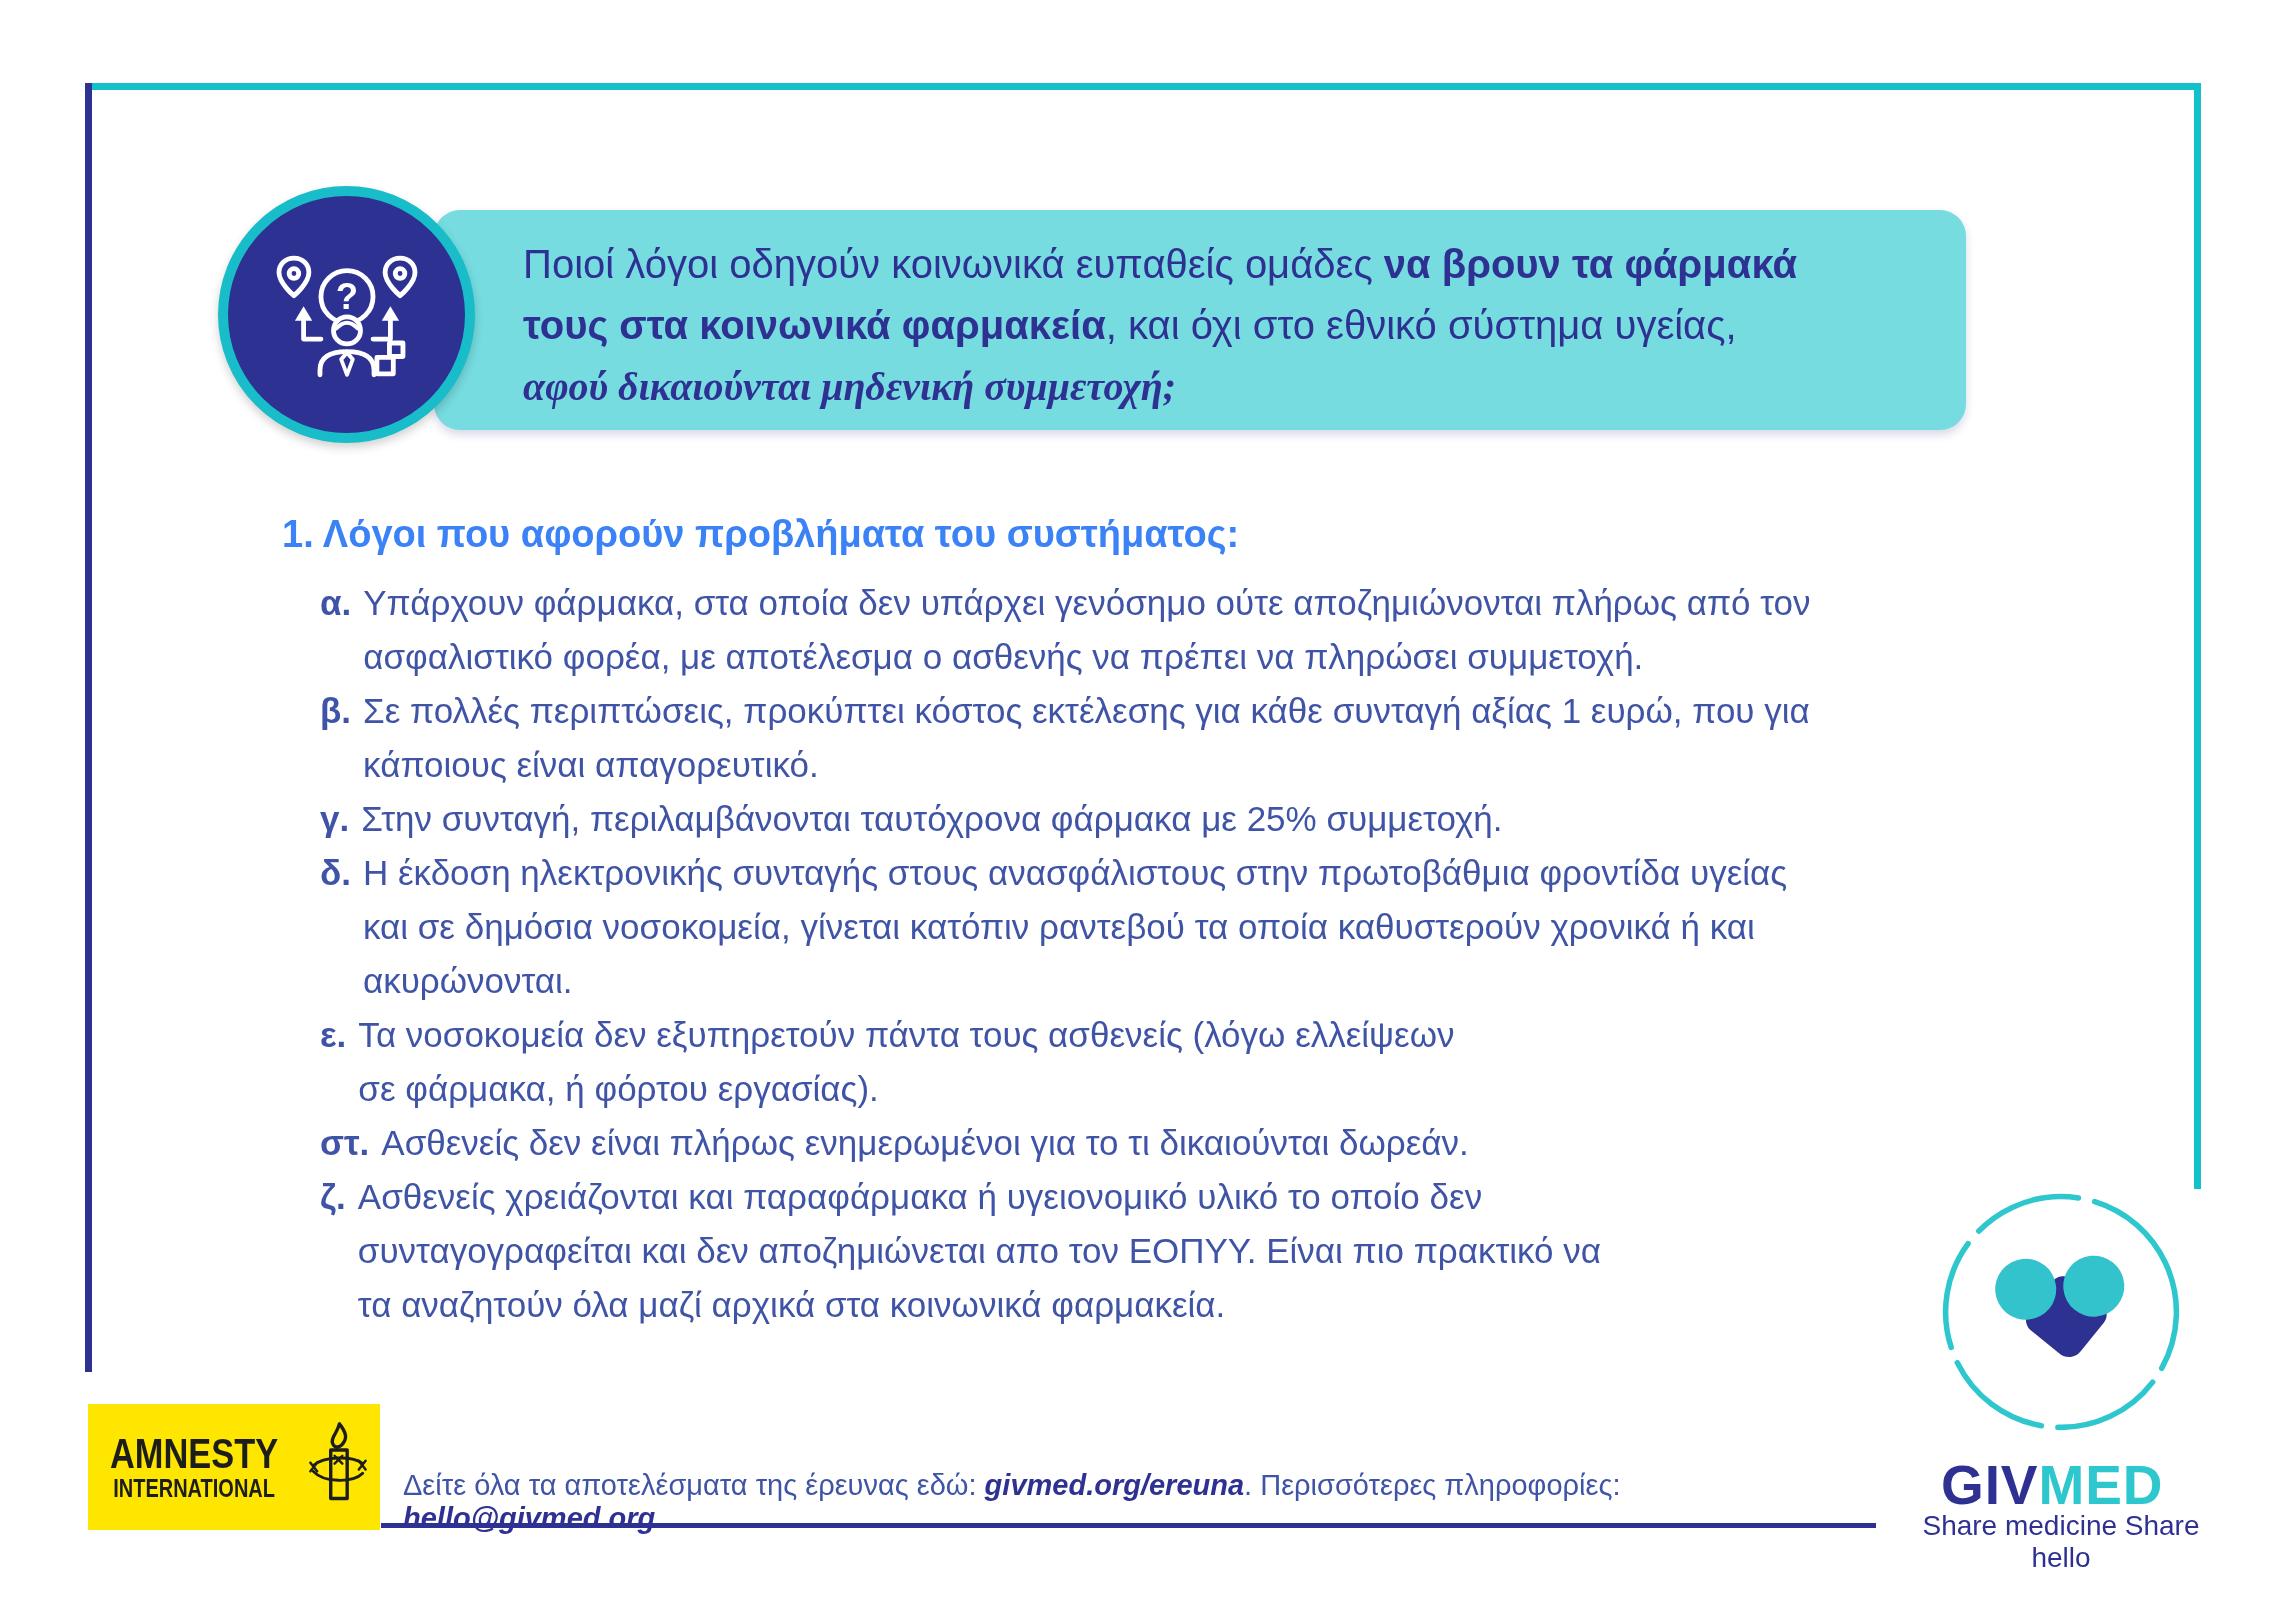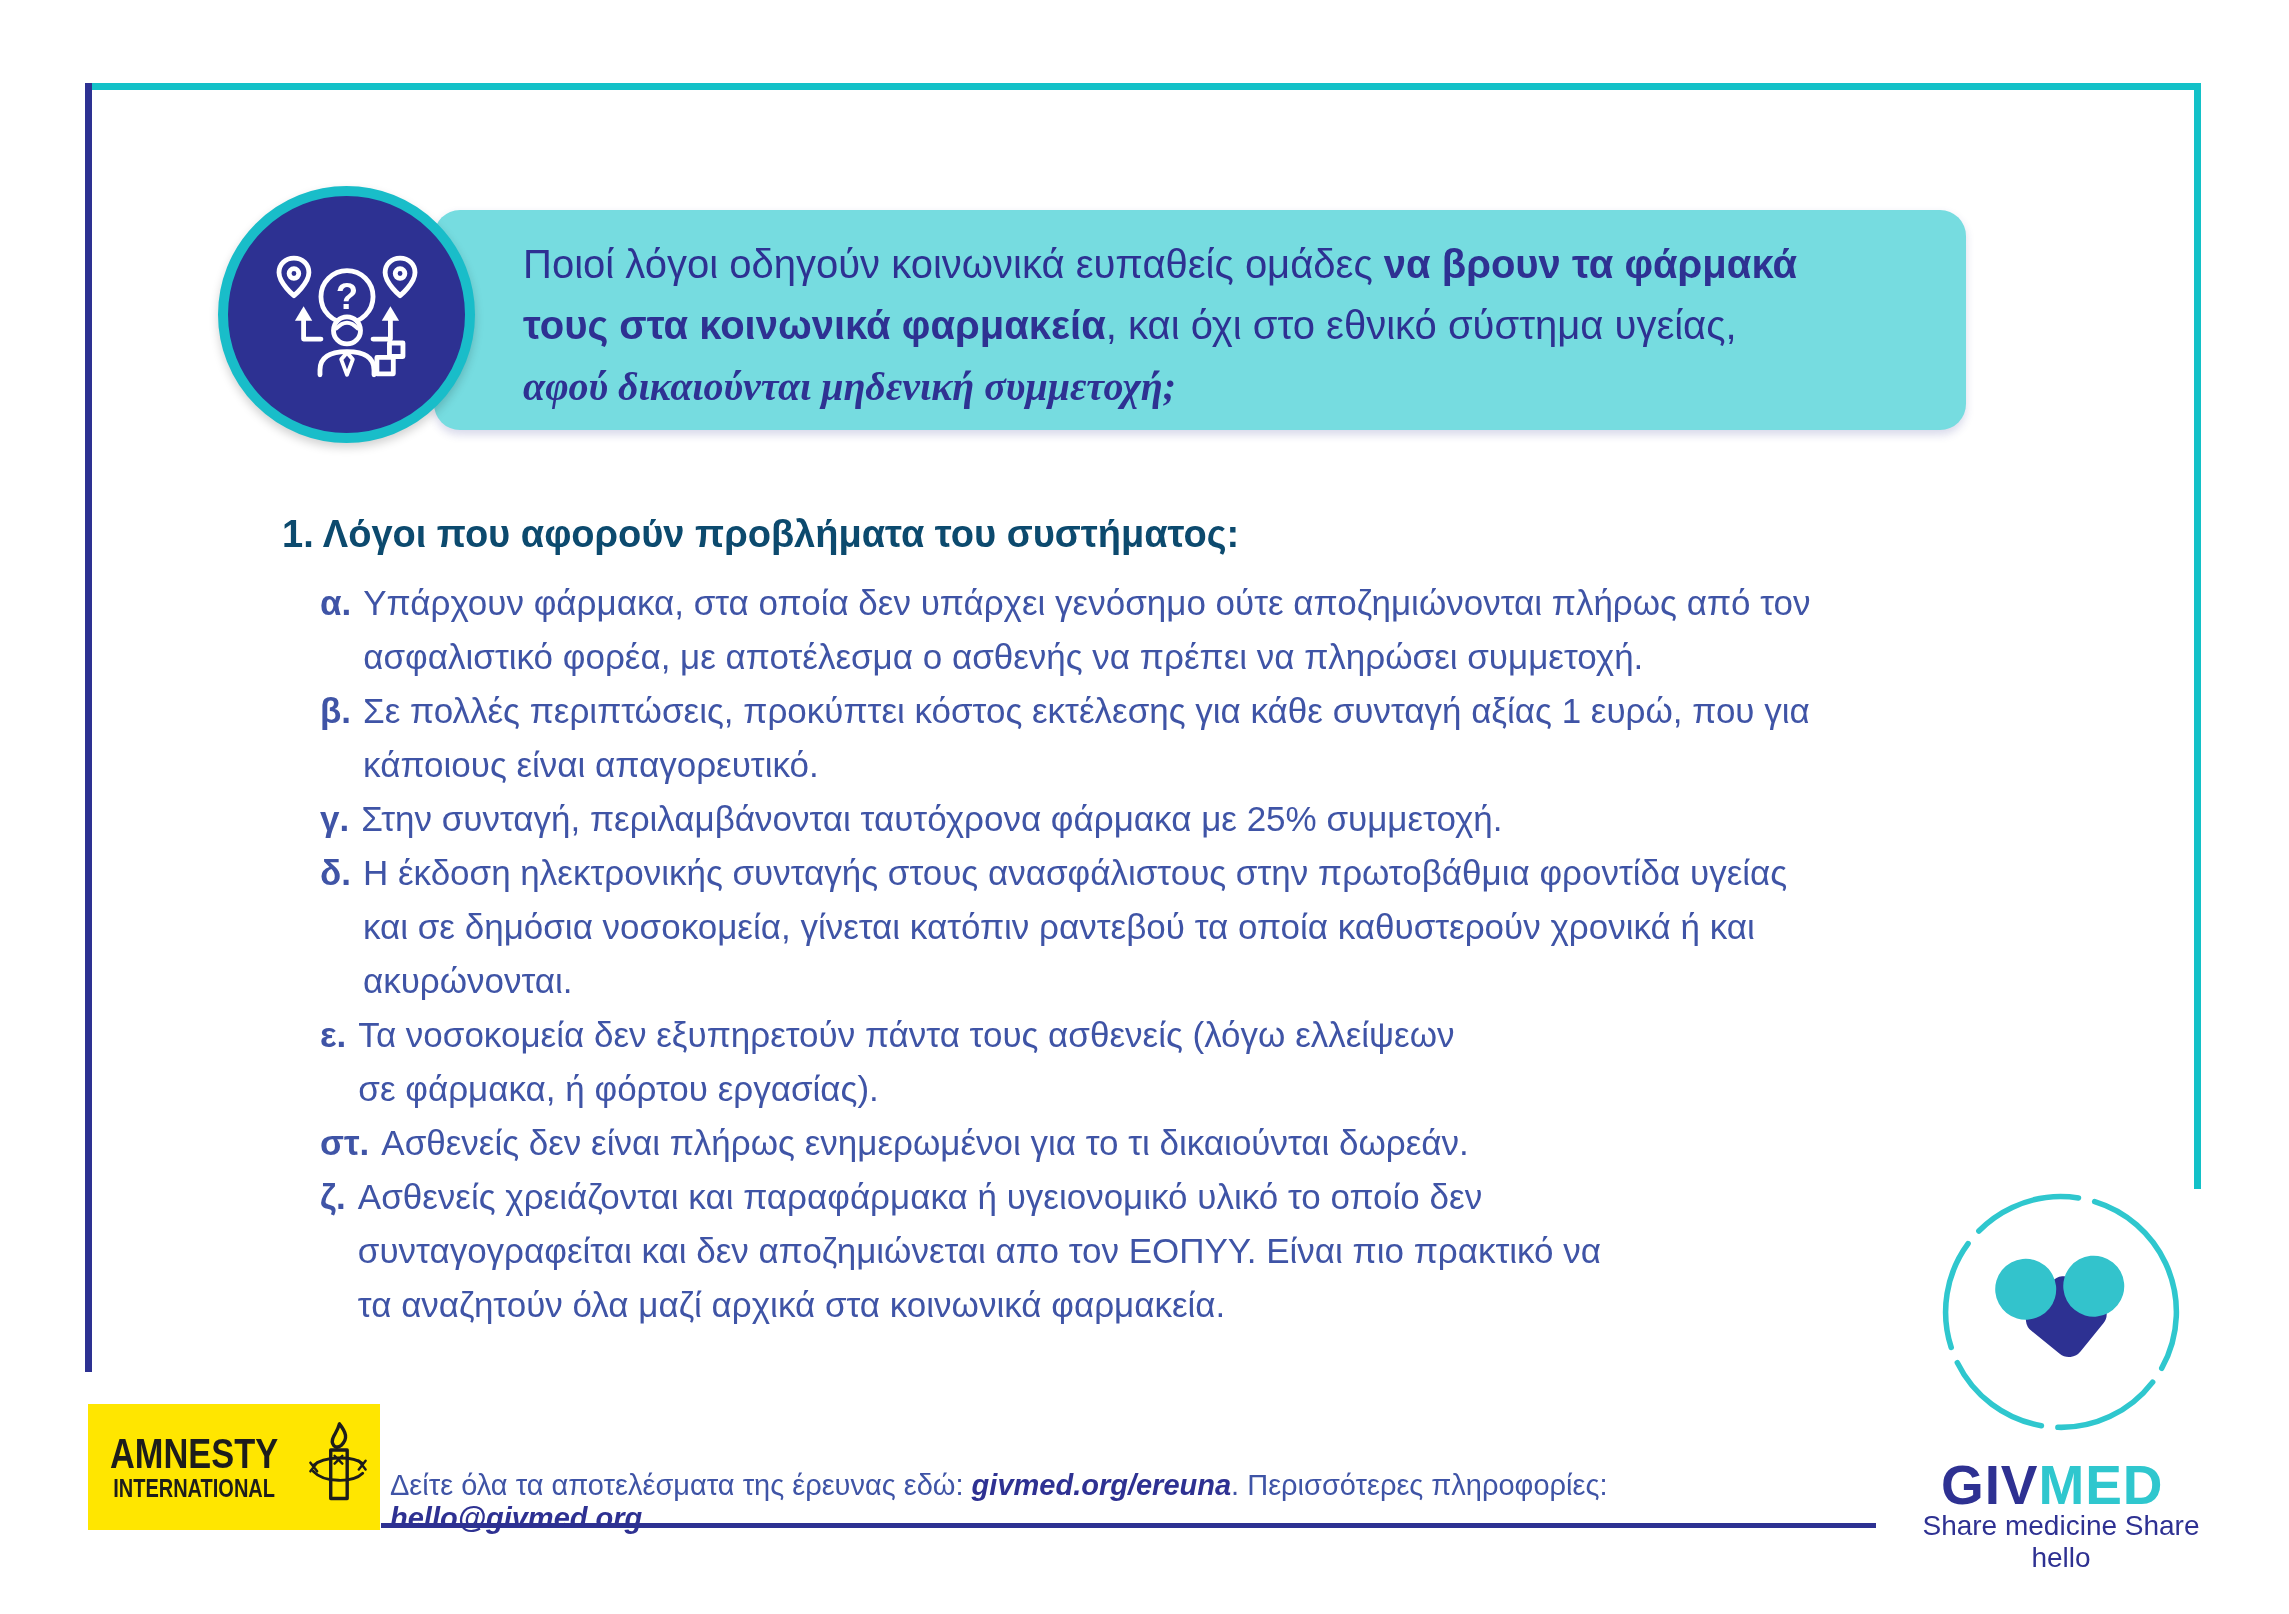--- a/index.html
+++ b/index.html
@@ -25,37 +25,37 @@
   .bolditalic{font-weight:bold;font-style:italic;font-family:Liberation Serif, serif;}
   .icon-circle{
     position:absolute;left:218px;top:186px;width:257px;height:257px;border-radius:50%;
     background:#2d3192;border:10px solid #19bdc9;box-sizing:border-box;z-index:2;
     display:flex;align-items:center;justify-content:center;
     box-shadow:0 4.6px 9.2px rgba(0,0,0,0.18);
   }
   
   .section-title{
     position:absolute;left:282px;top:513px;width:1754px;
-    color:#0c4a6e;font-size:38px;font-weight:bold;
+    color:#3b82f6;font-size:38px;font-weight:bold;
   }
   .reasons{position:absolute;left:320px;top:576px;width:1809px;}
   .reason{display:flex;align-items:flex-start;gap:12px;color:#3f54a6;font-size:35px;line-height:54px;}
   .reason .lbl{font-weight:bold;white-space:nowrap;}
   .reason .txt{white-space:pre-line;flex:1;}
   
   .amnesty{
     position:absolute;left:88px;top:1404px;width:292px;height:126px;background:#ffe600;
     display:flex;align-items:center;text-align:center;
   }
   .amnesty-words{margin-left:22px;transform:scaleX(0.8);transform-origin:left center;color:#1d1d1b;}
   .amnesty-words .l1{font-size:43px;font-weight:bold;line-height:42px;letter-spacing:0px;}
   .amnesty-words .l2{font-size:25px;font-weight:bold;line-height:28px;letter-spacing:0px;}
   .amnesty-candle{position:absolute;right:13px;top:16.6px;}
   .footer-note{
-    position:absolute;left:390px;top:1469px;width:1477px;
+    position:absolute;left:403px;top:1469px;width:1477px;
     color:#3f54a6;font-size:29px;
   }
   .footer-note .lnk{font-weight:bold;font-style:italic;color:#2e3192;text-decoration:none;}
   .footer-rule{position:absolute;left:381px;top:1523px;width:1495px;height:4.6px;background:#2d3192;}
   
   .givmed-circle{position:absolute;left:1941px;top:1192px;width:240px;height:240px;}
   .heart{position:absolute;left:1994px;top:1253px;width:138px;height:122px;transform:rotate(-6deg);}
   .heart .core{position:absolute;left:39px;top:31px;width:66px;height:66px;background:#2d3192;border-radius:14.8px;transform:rotate(45deg);}
   .heart .lobe{position:absolute;width:61px;height:61px;border-radius:50%;background:#33c3cc;}
   .heart .lobe.l{left:3.7px;top:1.8px;}

